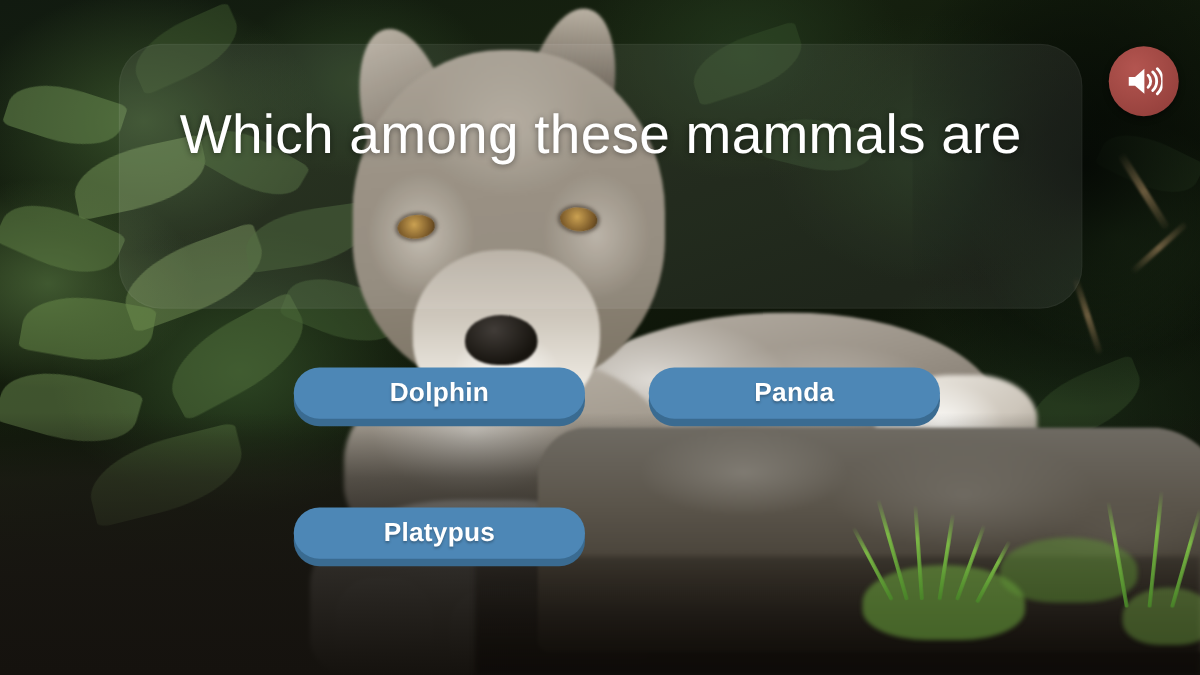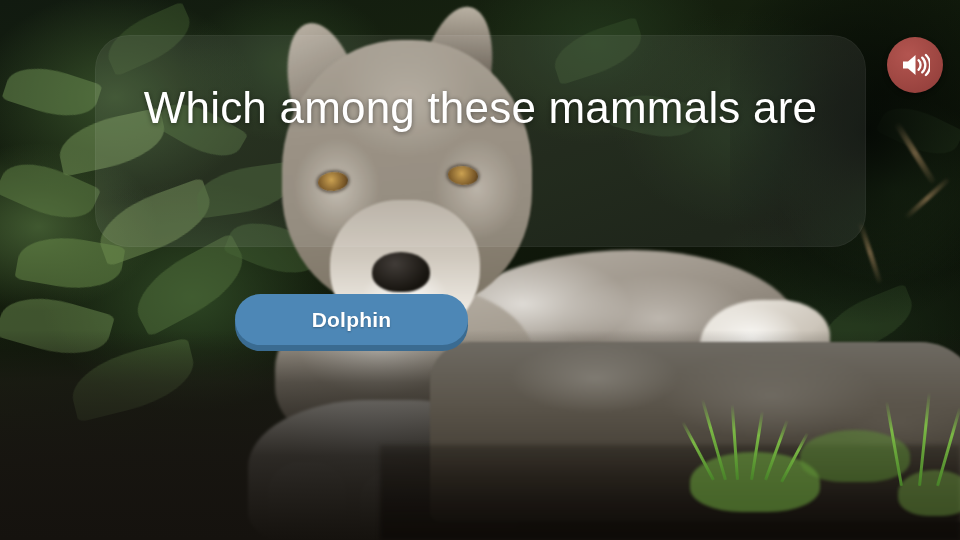--- a/index.html
+++ b/index.html
@@ -257,21 +257,21 @@
   
   .answers {
     position: absolute;
     left: 0; top: 0;
     width: 960px; height: 540px;
     pointer-events: none;
   }
   .answer-btn {
     position: absolute;
     width: 233px;
-    height: 51px;
+    height: 41px;
     border-radius: 26px;
     background: #4d87b6;
     box-shadow: 0 6px 0 0 #3a6b91;
     display: flex;
     align-items: center;
     justify-content: center;
     cursor: pointer;
     pointer-events: auto;
     border: none;
     padding: 0;
@@ -369,15 +369,21 @@
         <path d="M22.2 5.6 A10.3 10.3 0 0 1 22.2 20.4" stroke="#ffffff" stroke-width="2.3" fill="none" stroke-linecap="round"></path>
         <path d="M25.9 3.0 A14 14 0 0 1 25.9 23.0" stroke="#ffffff" stroke-width="2.3" fill="none" stroke-linecap="round"></path>
       </svg>
     </span>
   </div>
 
   <div class="answers">
     <button class="answer-btn r0c0">
       <span class="answer-label">Dolphin</span>
     </button>
+    <button class="answer-btn r0c1">
+      <span class="answer-label">Panda</span>
+    </button>
+    <button class="answer-btn r1c0">
+      <span class="answer-label">Platypus</span>
+    </button>
   </div>
 
 </div>
 
 </body></html>

